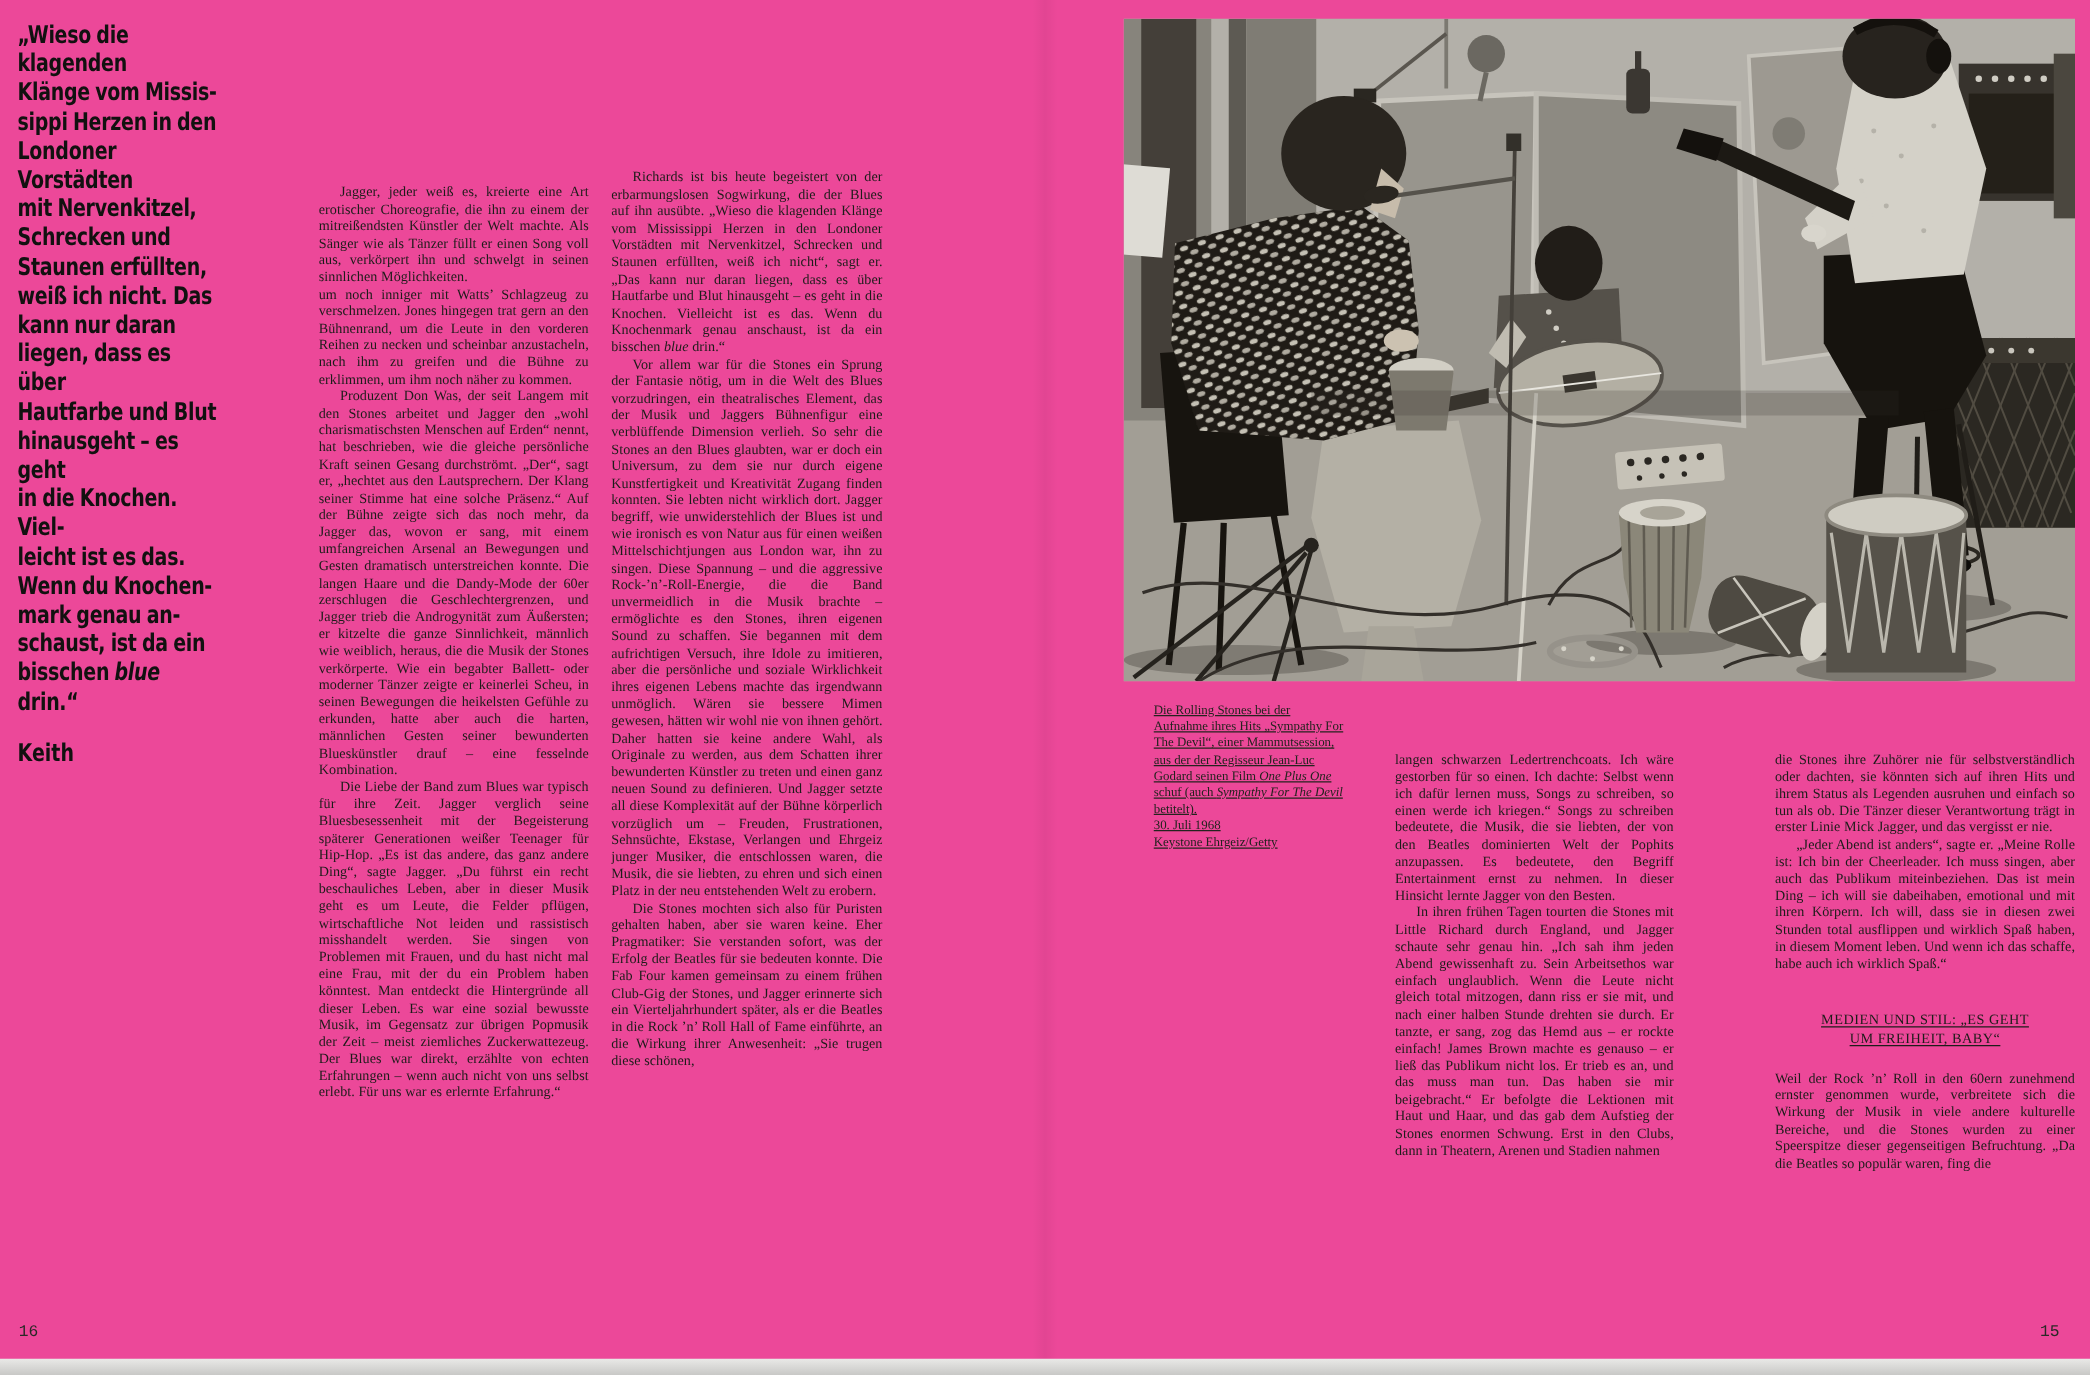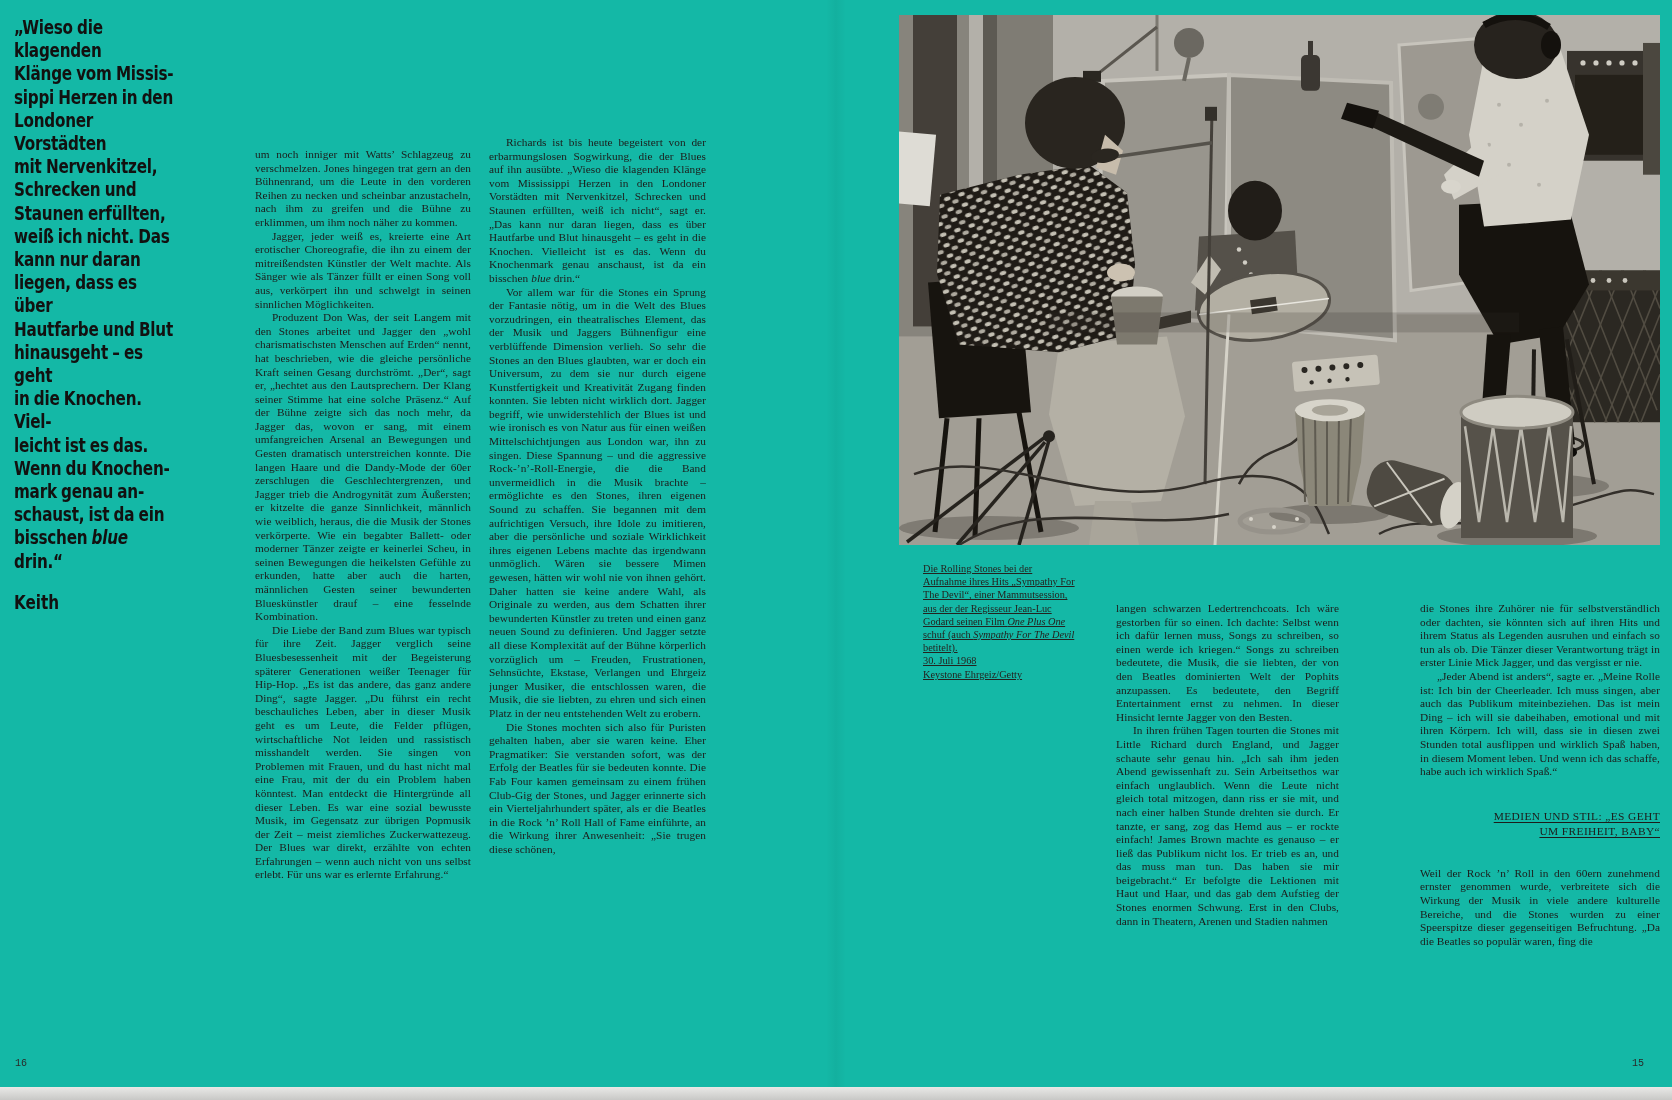--- a/index.html
+++ b/index.html
@@ -1,42 +1,42 @@
 <!DOCTYPE html>
 <html lang="de"><head>
 <meta charset="utf-8">
 <style>
   html,body{margin:0;padding:0;background:#ffffff;}
-  .spread{position:relative;width:1672px;height:1100px;background:#14b8a6;overflow:hidden;
+  .spread{position:relative;width:1672px;height:1100px;background:#ec4899;overflow:hidden;
           font-family:"Liberation Serif",serif;color:#1d1c1a;}
   
   .pullquote{position:absolute;left:14px;top:16px;width:206px;
              transform:scaleX(.78);transform-origin:0 0;
              font-family:"DejaVu Sans",sans-serif;font-weight:700;color:#121110;}
   .pq-text{font-size:19.5px;line-height:23.2px;letter-spacing:-.3px;word-spacing:-1px;white-space:pre-line;}
   .pq-attr{margin-top:18px;font-size:19.5px;}
   
   .col{position:absolute;font-size:11.3px;line-height:13.6px;text-align:justify;
        letter-spacing:.05px;overflow:hidden;hyphens:auto;-webkit-hyphens:auto;}
   .col p.para{margin:0;}
   .col p.para.ind{text-indent:17px;}
   .col-l1{left:255px;top:148px;width:216px;height:812px;}
   .col-l2{left:489px;top:136px;width:217px;height:812px;font-family:Liberation Serif, serif;}
   .col-r1{left:1116px;top:602px;width:223px;height:436px;}
   .col-r2{left:1420px;top:602px;width:240px;height:436px;}
   .section-heading{font-size:11.4px;line-height:15.5px;font-weight:400;letter-spacing:.4px;
-                   margin:30px 0 27px 0;text-decoration:underline;text-underline-offset:2px;
-                   white-space:pre-line;text-align:right;}
+                   margin:30px 0 17px 0;text-decoration:underline;text-underline-offset:2px;
+                   white-space:pre-line;text-align:center;}
   
   .photo{position:absolute;left:899px;top:15px;width:761px;height:530px;background:#b3b0a9;}
   .photo svg{display:block;width:100%;height:100%;}
   .caption{position:absolute;left:923px;top:562px;width:152px;font-size:10.3px;line-height:13.2px;color:#24231f;text-decoration:underline;}
   .caption .cap-text{white-space:pre-line;}
   
-  .pagenum{position:absolute;font-family:"Liberation Mono",monospace;font-size:10px;color:#2a2927;}
+  .pagenum{position:absolute;font-family:"Liberation Mono",monospace;font-size:13px;color:#2a2927;}
   .pn-left{left:15px;top:1058px;}
   .pn-right{left:1632px;top:1058px;}
   
   .gutter{position:absolute;left:826px;top:0;width:20px;height:1100px;
           background:linear-gradient(to right,rgba(0,0,0,0),rgba(0,0,0,.045),rgba(0,0,0,0));}
   .bottom-edge{position:absolute;left:0;top:1087px;width:1672px;height:13px;
                background:linear-gradient(to bottom,#e9e9e7,#c8c8c6);}
   i{font-style:italic;}
 </style>
 </head>
@@ -60,22 +60,22 @@
 hinausgeht – es geht
 in die Knochen. Viel-
 leicht ist es das.
 Wenn du Knochen-
 mark genau an-
 schaust, ist da ein
 bisschen <i>blue</i> drin.“</div>
       <div class="pq-attr">Keith</div>
     </div>
     <div class="col col-l1">
+        <p class="para ind">Jagger, jeder weiß es, kreierte eine Art erotischer Choreografie, die ihn zu einem der mitreißendsten Künstler der Welt machte. Als Sänger wie als Tänzer füllt er einen Song voll aus, verkörpert ihn und schwelgt in seinen sinnlichen Möglichkeiten.</p>
         <p class="para">um noch inniger mit Watts’ Schlagzeug zu verschmelzen. Jones hingegen trat gern an den Bühnenrand, um die Leute in den vorderen Reihen zu necken und scheinbar anzustacheln, nach ihm zu greifen und die Bühne zu erklimmen, um ihm noch näher zu kommen.</p>
-        <p class="para ind">Jagger, jeder weiß es, kreierte eine Art erotischer Choreografie, die ihn zu einem der mitreißendsten Künstler der Welt machte. Als Sänger wie als Tänzer füllt er einen Song voll aus, verkörpert ihn und schwelgt in seinen sinnlichen Möglichkeiten.</p>
         <p class="para ind">Produzent Don Was, der seit Langem mit den Stones arbeitet und Jagger den „wohl charismatischsten Menschen auf Erden“ nennt, hat beschrieben, wie die gleiche persönliche Kraft seinen Gesang durchströmt. „Der“, sagt er, „hechtet aus den Lautsprechern. Der Klang seiner Stimme hat eine solche Präsenz.“ Auf der Bühne zeigte sich das noch mehr, da Jagger das, wovon er sang, mit einem umfangreichen Arsenal an Bewegungen und Gesten dramatisch unterstreichen konnte. Die langen Haare und die Dandy-Mode der 60er zerschlugen die Geschlechtergrenzen, und Jagger trieb die Androgynität zum Äußersten; er kitzelte die ganze Sinnlichkeit, männlich wie weiblich, heraus, die die Musik der Stones verkörperte. Wie ein begabter Ballett- oder moderner Tänzer zeigte er keinerlei Scheu, in seinen Bewegungen die heikelsten Gefühle zu erkunden, hatte aber auch die harten, männlichen Gesten seiner bewunderten Blueskünstler drauf – eine fesselnde Kombination.</p>
         <p class="para ind">Die Liebe der Band zum Blues war typisch für ihre Zeit. Jagger verglich seine Bluesbesessenheit mit der Begeisterung späterer Generationen weißer Teenager für Hip-Hop. „Es ist das andere, das ganz andere Ding“, sagte Jagger. „Du führst ein recht beschauliches Leben, aber in dieser Musik geht es um Leute, die Felder pflügen, wirtschaftliche Not leiden und rassistisch misshandelt werden. Sie singen von Problemen mit Frauen, und du hast nicht mal eine Frau, mit der du ein Problem haben könntest. Man entdeckt die Hintergründe all dieser Leben. Es war eine sozial bewusste Musik, im Gegensatz zur übrigen Popmusik der Zeit – meist ziemliches Zuckerwattezeug. Der Blues war direkt, erzählte von echten Erfahrungen – wenn auch nicht von uns selbst erlebt. Für uns war es erlernte Erfahrung.“</p>
       </div>
     <div class="col col-l2">
         <p class="para ind">Richards ist bis heute begeistert von der erbarmungslosen Sogwirkung, die der Blues auf ihn ausübte. „Wieso die klagenden Klänge vom Mississippi Herzen in den Londoner Vorstädten mit Nervenkitzel, Schrecken und Staunen erfüllten, weiß ich nicht“, sagt er. „Das kann nur daran liegen, dass es über Hautfarbe und Blut hinausgeht – es geht in die Knochen. Vielleicht ist es das. Wenn du Knochenmark genau anschaust, ist da ein bisschen <i>blue</i> drin.“</p>
         <p class="para ind">Vor allem war für die Stones ein Sprung der Fantasie nötig, um in die Welt des Blues vorzudringen, ein theatralisches Element, das der Musik und Jaggers Bühnenfigur eine verblüffende Dimension verlieh. So sehr die Stones an den Blues glaubten, war er doch ein Universum, zu dem sie nur durch eigene Kunstfertigkeit und Kreativität Zugang finden konnten. Sie lebten nicht wirklich dort. Jagger begriff, wie unwiderstehlich der Blues ist und wie ironisch es von Natur aus für einen weißen Mittelschichtjungen aus London war, ihn zu singen. Diese Spannung – und die aggressive Rock-’n’-Roll-Energie, die die Band unvermeidlich in die Musik brachte – ermöglichte es den Stones, ihren eigenen Sound zu schaffen. Sie begannen mit dem aufrichtigen Versuch, ihre Idole zu imitieren, aber die persönliche und soziale Wirklichkeit ihres eigenen Lebens machte das irgendwann unmöglich. Wären sie bessere Mimen gewesen, hätten wir wohl nie von ihnen gehört. Daher hatten sie keine andere Wahl, als Originale zu werden, aus dem Schatten ihrer bewunderten Künstler zu treten und einen ganz neuen Sound zu definieren. Und Jagger setzte all diese Komplexität auf der Bühne körperlich vorzüglich um – Freuden, Frustrationen, Sehnsüchte, Ekstase, Verlangen und Ehrgeiz junger Musiker, die entschlossen waren, die Musik, die sie liebten, zu ehren und sich einen Platz in der neu entstehenden Welt zu erobern.</p>
         <p class="para ind">Die Stones mochten sich also für Puristen gehalten haben, aber sie waren keine. Eher Pragmatiker: Sie verstanden sofort, was der Erfolg der Beatles für sie bedeuten konnte. Die Fab Four kamen gemeinsam zu einem frühen Club-Gig der Stones, und Jagger erinnerte sich ein Vierteljahrhundert später, als er die Beatles in die Rock ’n’ Roll Hall of Fame einführte, an die Wirkung ihrer Anwesenheit: „Sie trugen diese schönen,</p>
       </div>
     <div class="pagenum pn-left">16</div>
   </div>

